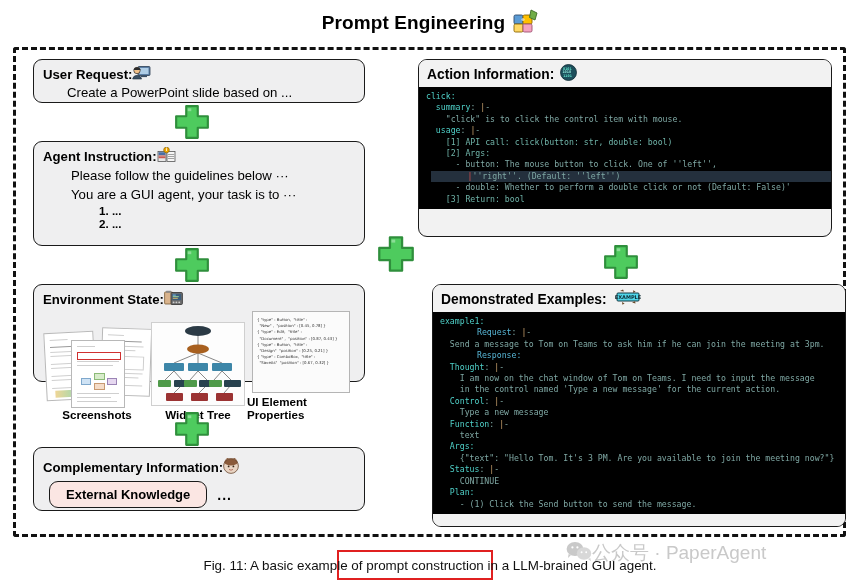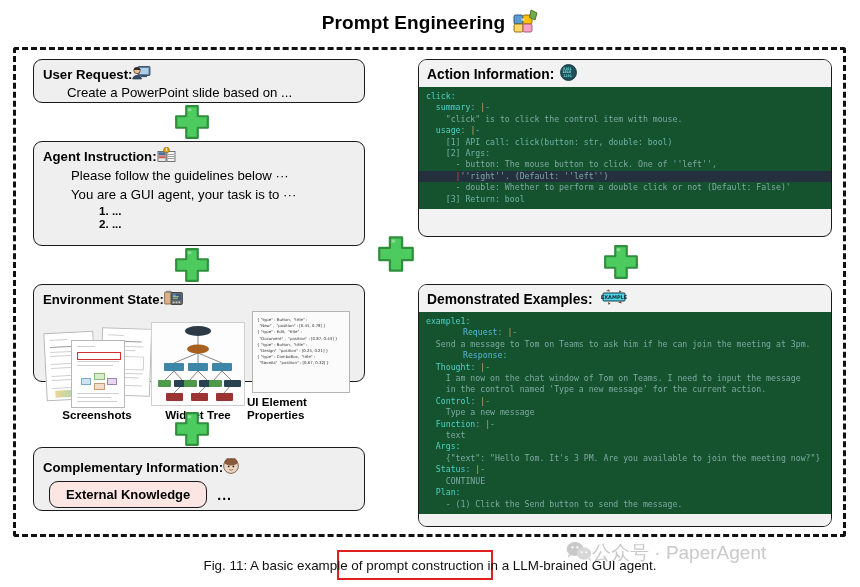--- a/index.html
+++ b/index.html
@@ -59,35 +59,35 @@
   
   .code-panel{
     position:absolute;background:#f2f2f2;border:1.6px solid #1a1a1a;
     border-radius:9px;box-sizing:border-box;overflow:hidden;
   }
   .code-panel .cp-header{
     font-size:13.8px;font-weight:bold;padding:4px 8px 3px 8px;
     display:flex;align-items:center;gap:6px;background:#f2f2f2;
   }
   .code-area{
-    background:#14532d;padding:4px 0 4px 0;font-family:"DejaVu Sans Mono",monospace;
+    background:#000000;padding:4px 0 4px 0;font-family:"DejaVu Sans Mono",monospace;
     font-size:8.2px;line-height:11.4px;white-space:pre;overflow:hidden;
   }
   .code-area .ln{padding-left:7px;}
-  .code-area .hl{background:#24303d;}
+  .code-area .hl{background:#24303d;margin-left:12px;}
   .k{color:#4fd0c8;}
   .k2{color:#57b6d6;margin-left:37px;}
   .t{color:#7fa8a4;}
   .p{color:#c9a26d;}
   .r{color:#d64c4c;}
   .g{color:#6fb3a8;}
   .cp-foot{background:#f2f2f2;height:13px;}
 
   #action-information{left:418px;top:59px;width:414px;height:178px;}
-  #demonstrated-examples{left:418px;top:284px;width:414px;height:243px;}
+  #demonstrated-examples{left:432px;top:284px;width:414px;height:243px;}
 
   
   .plus{position:absolute;width:0;height:0;}
   .plus svg{display:block;}
 
   
   #caption{
     position:absolute;left:0;top:558px;width:860px;text-align:center;
     font-size:13.4px;color:#111;
   }

